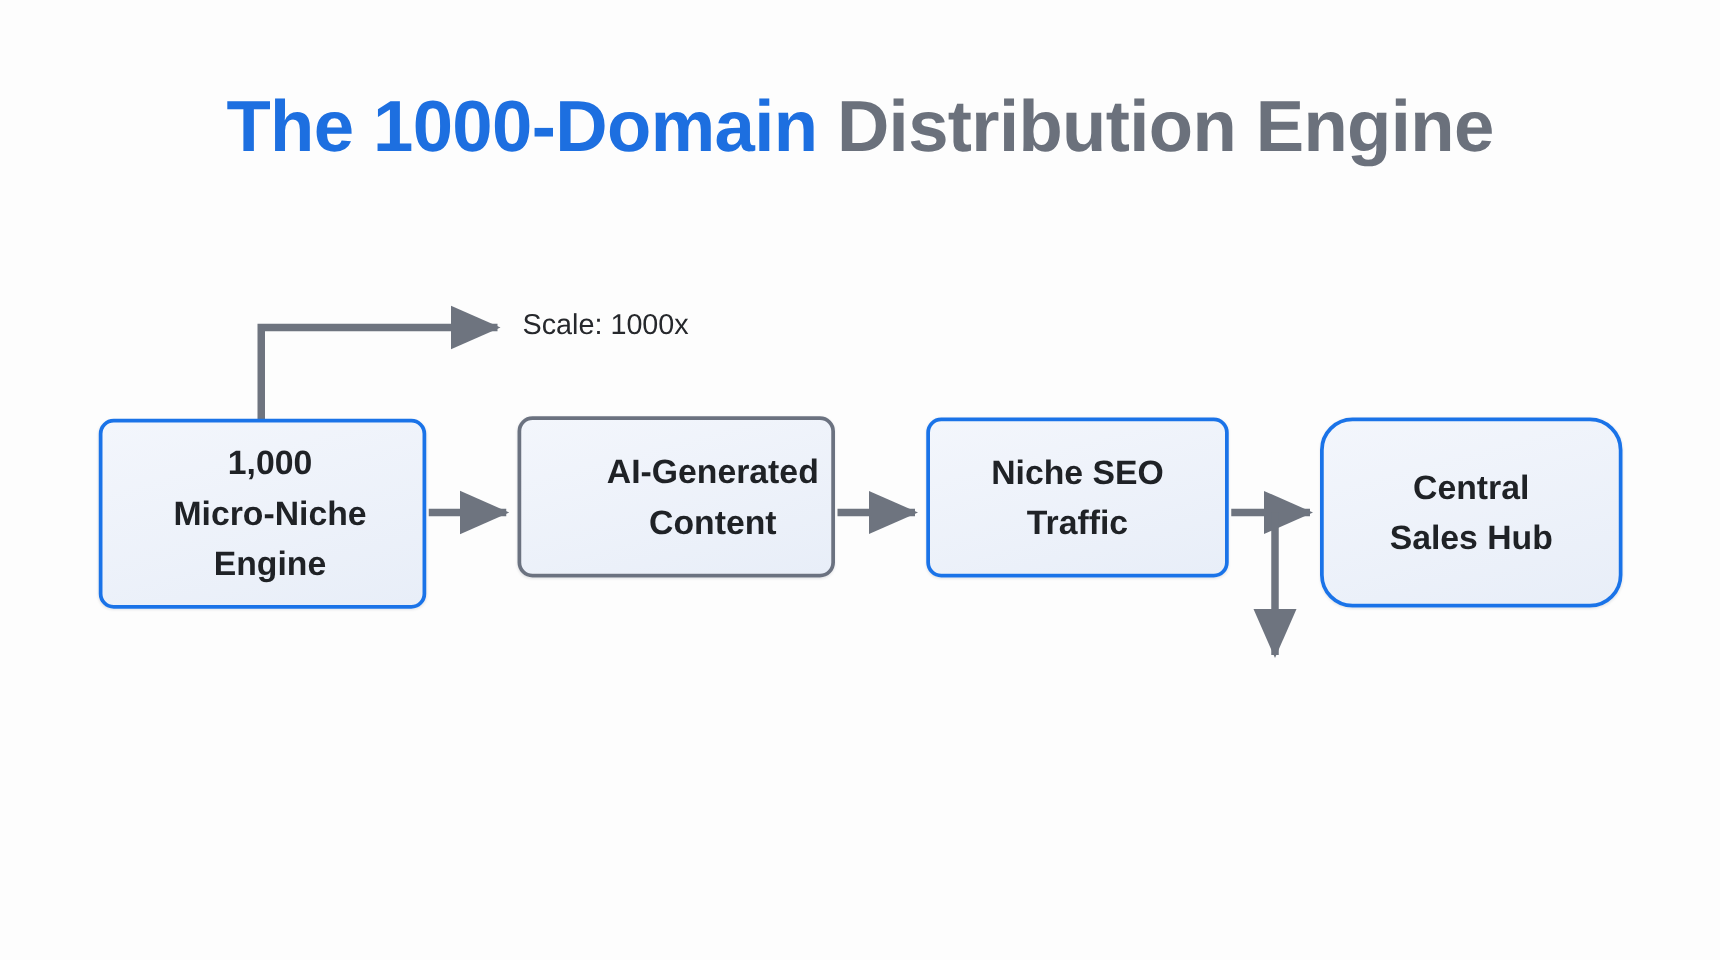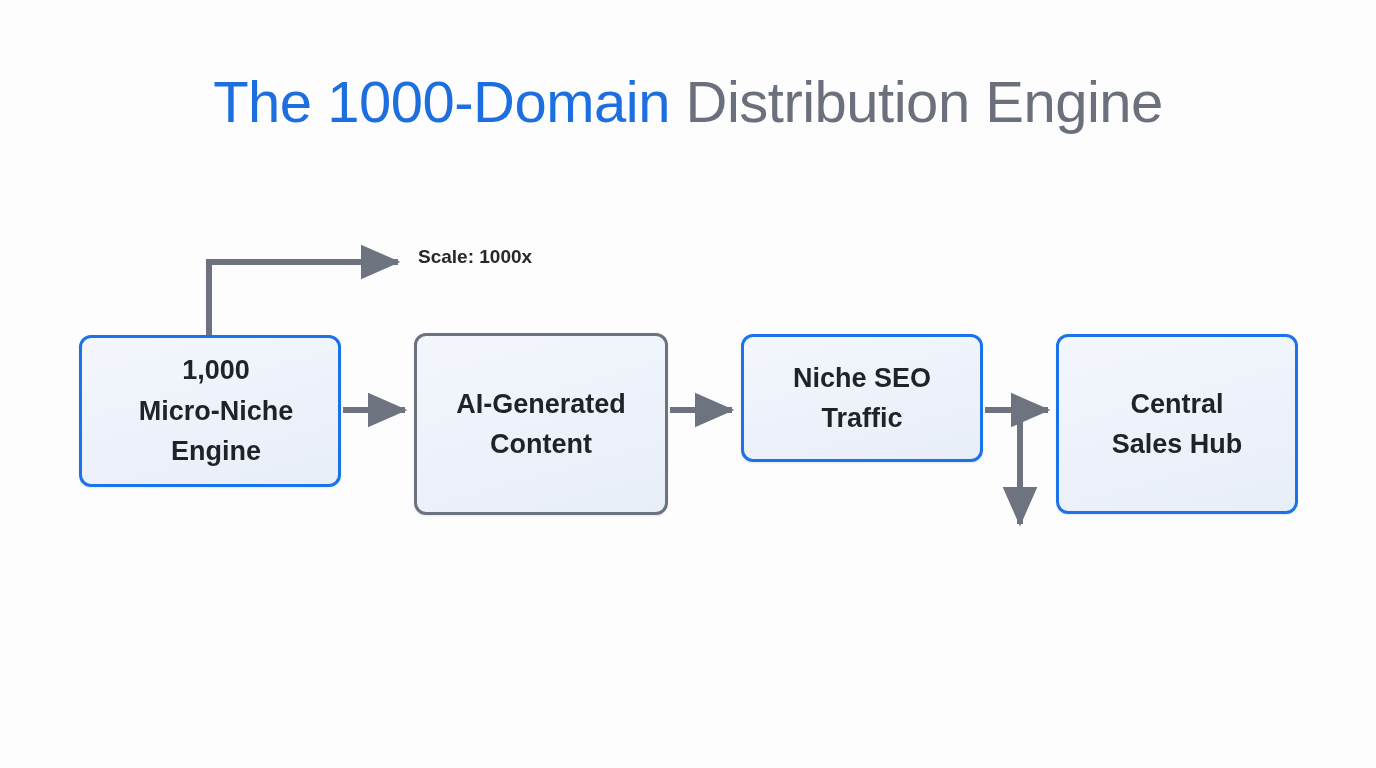--- a/index.html
+++ b/index.html
@@ -21,21 +21,21 @@
   }
 
   
   .title {
     position: absolute;
     left: 0;
     top: 68px;
     width: 1376px;
     text-align: center;
     font-size: 58px;
-    font-weight: normal;
+    font-weight: bold;
     letter-spacing: -0.5px;
     white-space: nowrap;
   }
   .title-accent { color: #1d6fe0; }
   .title-rest   { color: #6b717c; }
 
   
   .node {
     position: absolute;
     box-sizing: border-box;
@@ -50,39 +50,39 @@
     font-weight: bold;
     line-height: 1.5;
     box-shadow: 0 1px 2px rgba(20,30,50,.10);
   }
   .node.blue { border: 3px solid #1a73e8; }
   .node.gray { border: 3px solid #6b7280; }
 
   .node-label { display: block; padding: 0 10px; }
 
   #node-domains { left: 79px;   top: 335px; width: 262px; height: 152px; padding-left: 12px; }
-  #node-content { left: 414px;  top: 333px; width: 254px; height: 182px; }
+  #node-content { left: 414px;  top: 333px; width: 254px; height: 129px; justify-content: flex-end; }
   #node-traffic { left: 741px;  top: 334px; width: 242px; height: 128px; }
-  #node-hub     { left: 1056px; top: 334px; width: 242px; height: 180px; }
+  #node-hub     { left: 1056px; top: 334px; width: 242px; height: 152px; border-radius: 26px; }
 
   
   #connectors {
     position: absolute;
     left: 0; top: 0;
     width: 1376px;
     height: 768px;
     pointer-events: none;
   }
 
   
   .annotation {
     position: absolute;
     color: #26282c;
-    font-size: 19px;
-    font-weight: bold;
+    font-size: 23px;
+    font-weight: normal;
     white-space: nowrap;
   }
   #label-scale     { left: 418px; top: 246px; }
   #label-redirects { left: 898px; top: 542px; }
 </style>
 </head>
 <body>
 
 <div id="canvas">
 

